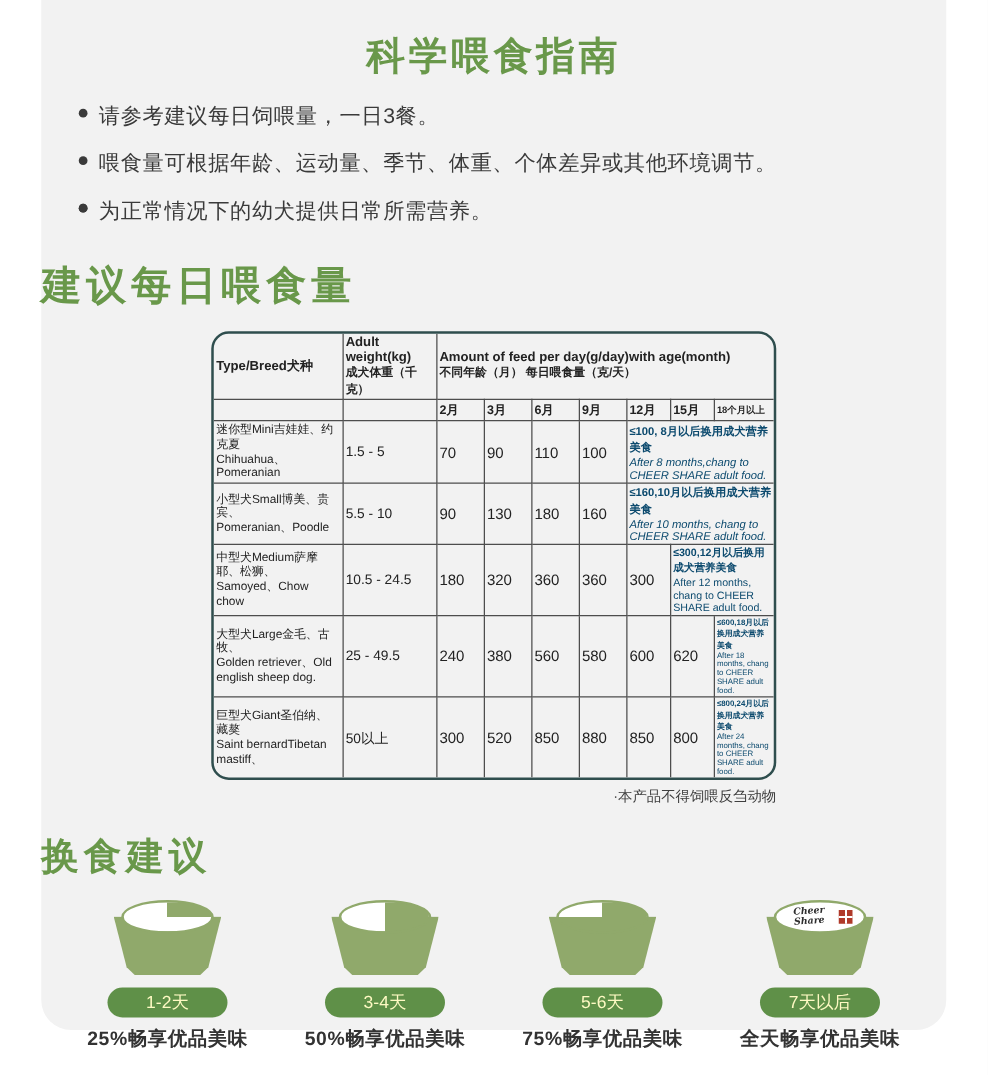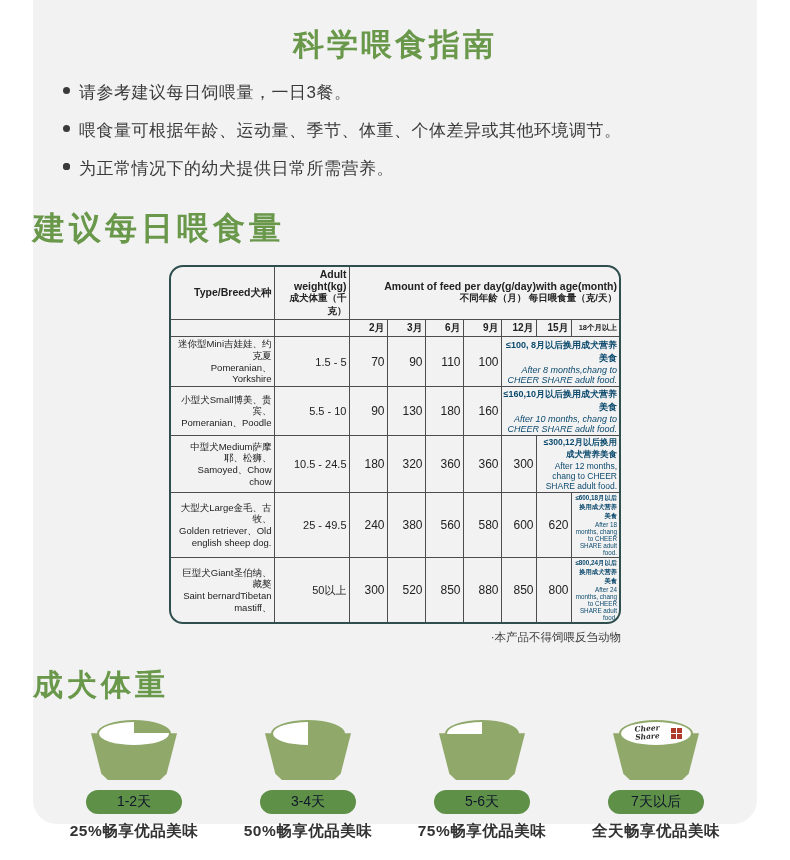--- a/index.html
+++ b/index.html
@@ -31,21 +31,21 @@
   }
   .section-title.small { font-size:30px; margin-top:20px; }
 
   
   .table-wrap {
     width:452px; margin:14px auto 0; border:2.5px solid #2f4e4e;
     border-radius:14px; overflow:hidden; background:#f2f2f2;
   }
   table.feed { border-collapse:collapse; width:100%; table-layout:fixed; }
   table.feed th, table.feed td {
-    border:1px solid #4d4d4d; text-align:right; vertical-align:middle;
+    border:1px solid #4d4d4d; text-align:left; vertical-align:middle;
     padding:1px 2px; overflow:hidden;
   }
   
   table.feed tr th:first-child, table.feed tr td:first-child { border-left:none; }
   table.feed tr th:last-child, table.feed tr td:last-child { border-right:none; }
   table.feed tr:first-child th { border-top:none; }
   table.feed tr:last-child td { border-bottom:none; }
 
   .h-en { font-size:10.5px; font-weight:bold; color:#222; }
   .h-cn { font-size:9.5px; font-weight:bold; color:#222; }
@@ -85,21 +85,21 @@
   }
   .stamp {
     position:absolute; right:9px; top:6px; width:11px; height:11px;
     background-color:#b03a2a;
     background-image:
       linear-gradient(to right, transparent 42%, #fff 42%, #fff 58%, transparent 58%),
       linear-gradient(to bottom, transparent 42%, #fff 42%, #fff 58%, transparent 58%);
   }
   .day-pill {
     display:inline-block; margin-top:10px; min-width:96px; padding:3px 0;
-    background:#5f9048; color:#0f172a; font-size:14px; border-radius:13px;
+    background:#5f9048; color:#fef9c3; font-size:14px; border-radius:13px;
   }
   .step-label { margin-top:7px; font-size:15.5px; font-weight:bold; color:#333; letter-spacing:0.5px; }
 </style>
 </head>
 <body>
 
 <div class="page">
   <div class="panel">
 
     <div class="main-title">科学喂食指南</div>
@@ -148,21 +148,21 @@
               <th class="hB">6月</th>
               <th class="hB">9月</th>
               <th class="hB">12月</th>
               <th class="hB">15月</th>
               <th class="hB last">18个月以上</th>
             </tr>
 
         <tr>
               <td class="breed">
                 <div>迷你型Mini吉娃娃、约克夏</div>
-                <div>Pomeranian、Yorkshire</div>
+                <div>Chihuahua、Pomeranian</div>
               </td>
               <td class="weight">1.5 - 5</td>
               <td class="val">70</td>
               <td class="val">90</td>
               <td class="val">110</td>
               <td class="val">100</td>
               <td class="note s3" colspan="3">
                 <div class="cn">≤100, 8月以后换用成犬营养美食</div>
                 <div class="en">After 8 months,chang to CHEER SHARE adult food.</div>
               </td>
@@ -231,21 +231,21 @@
                 <div class="cn">≤800,24月以后换用成犬营养美食</div>
                 <div class="en">After 24 months, chang to CHEER SHARE adult food.</div>
               </td>
             </tr>
           </tbody>
       </table>
     </div>
 
     <div class="table-footnote">·本产品不得饲喂反刍动物</div>
 
-    <div class="section-title small">成犬体重</div>
+    <div class="section-title small">换食建议</div>
 
     <div class="steps">
         <div class="step"><div class="bowl">
             <div class="bowl-body"></div>
             <div class="bowl-top" style="background: conic-gradient(rgb(144, 169, 107) 0deg, rgb(144, 169, 107) 25%, rgb(255, 255, 255) 0deg);"></div>
           </div><div class="day-pill">1-2天</div><div class="step-label">25%畅享优品美味</div></div>
         <div class="step"><div class="bowl">
             <div class="bowl-body"></div>
             <div class="bowl-top" style="background: conic-gradient(rgb(144, 169, 107) 0deg, rgb(144, 169, 107) 50%, rgb(255, 255, 255) 0deg);"></div>
           </div><div class="day-pill">3-4天</div><div class="step-label">50%畅享优品美味</div></div>

